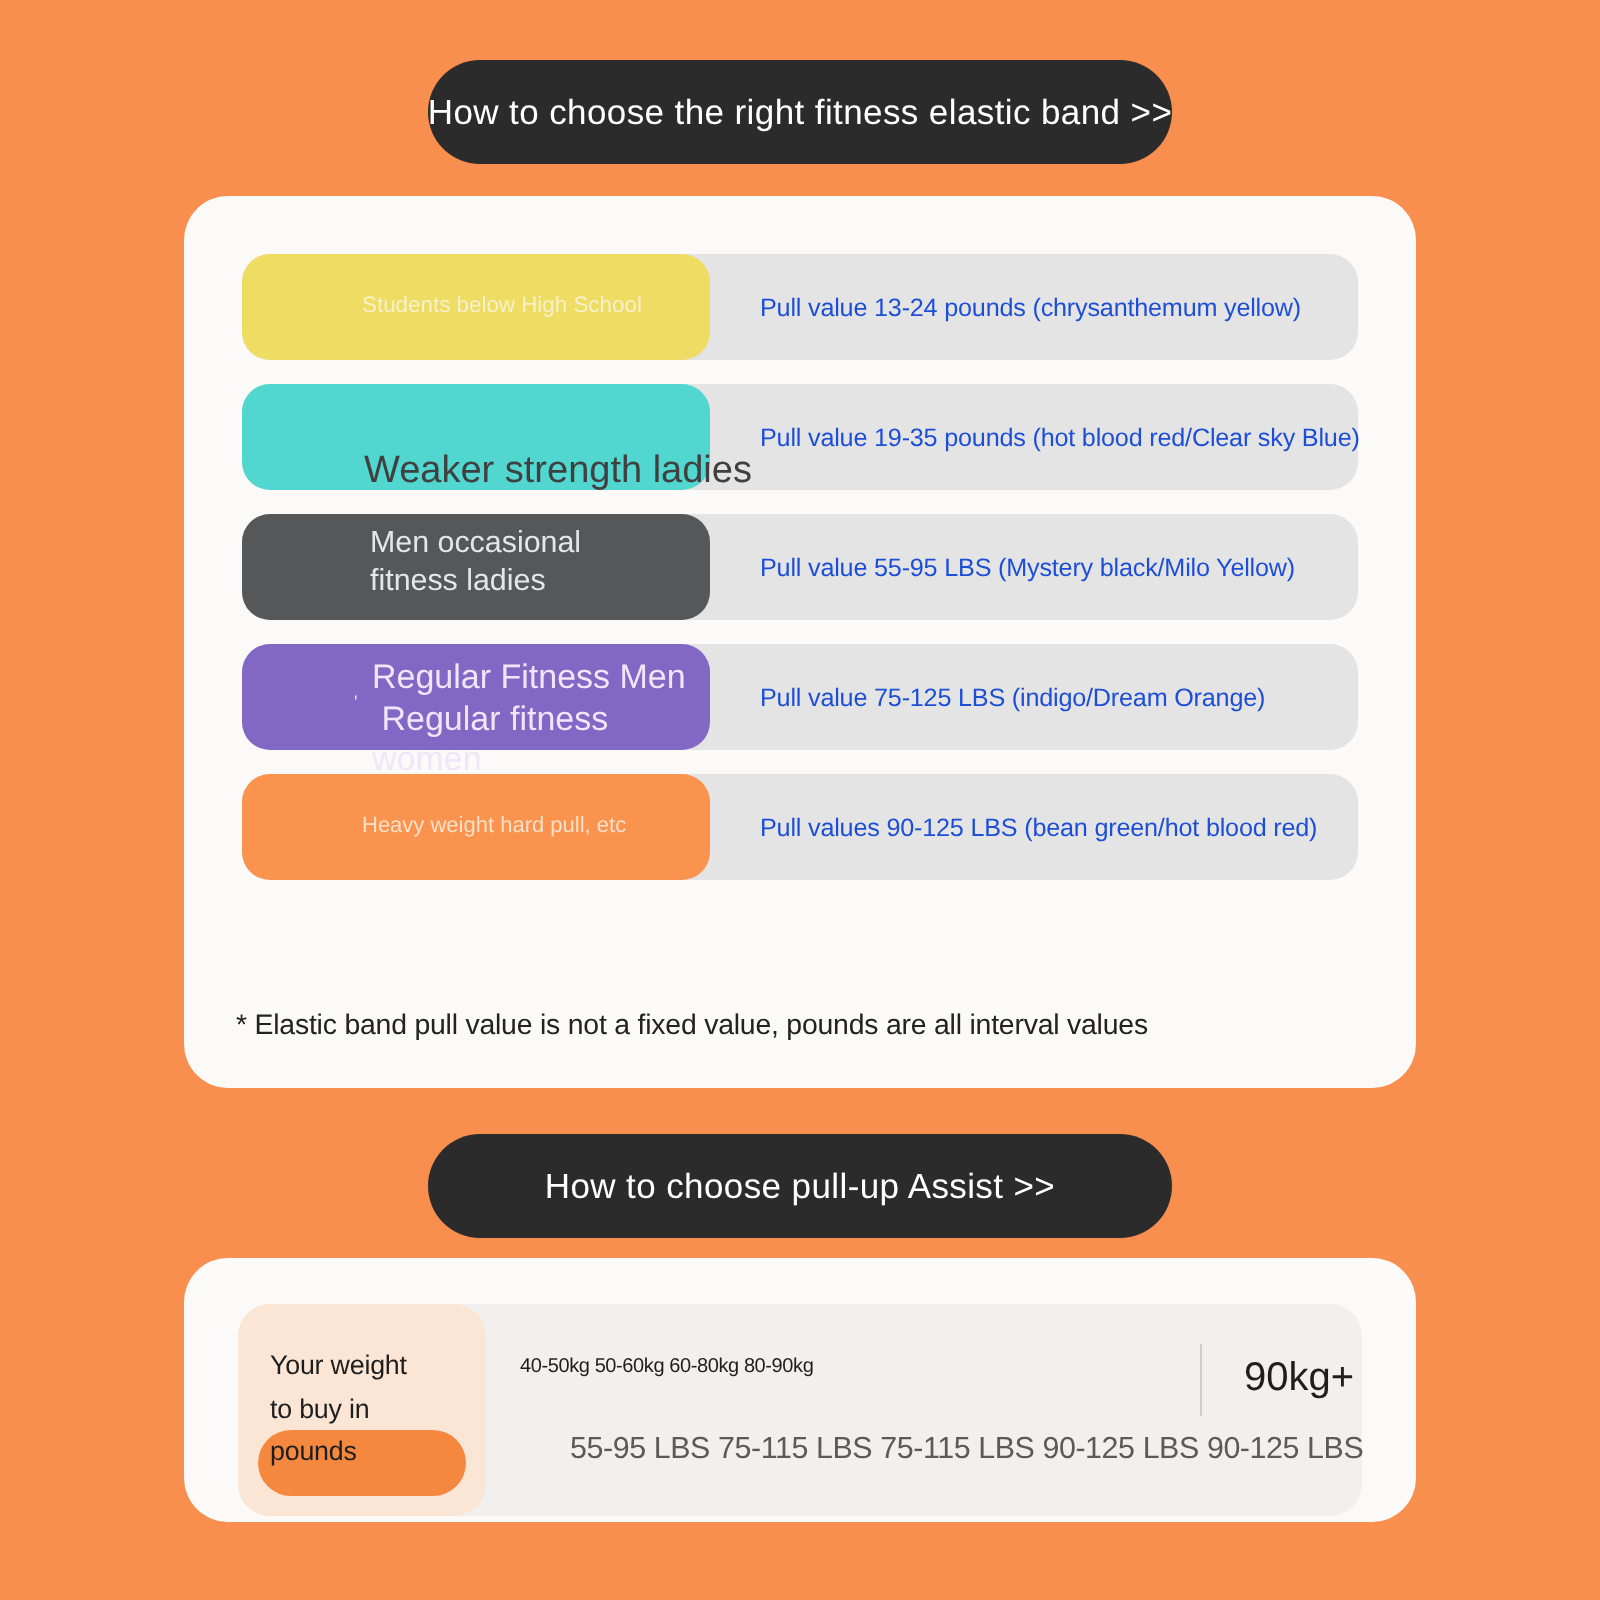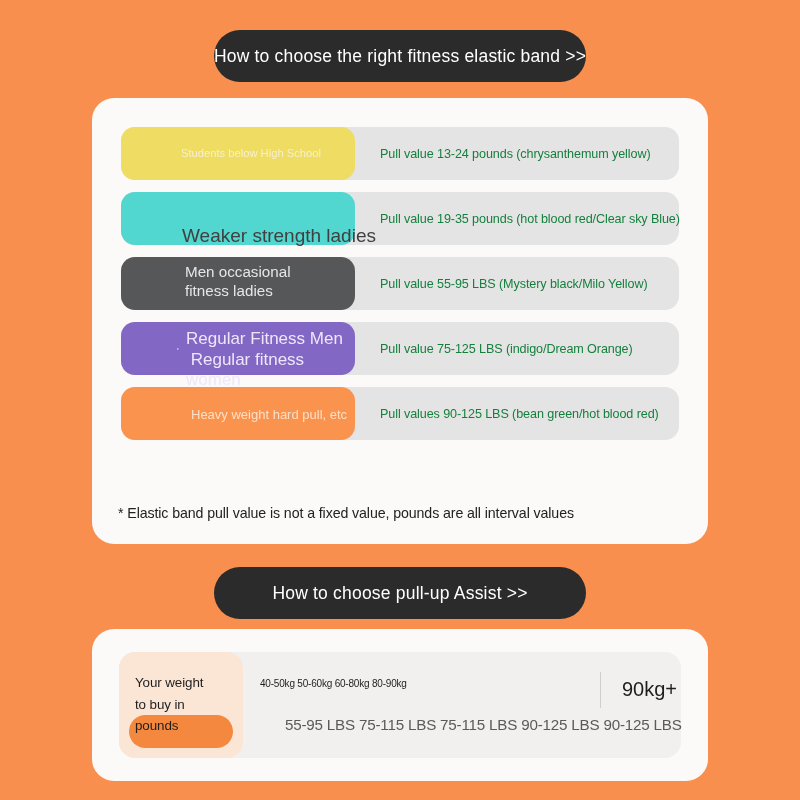--- a/index.html
+++ b/index.html
@@ -37,21 +37,21 @@
 
   
   .card {
     position: absolute;
     left: 92px;
     width: 616px;
     background: #FBFAF8;
     border-radius: 22px;
   }
   #card-bands  { top: 98px;  height: 446px; }
-  #card-assist { top: 629px; height: 152px; }
+  #card-assist { top: 629px; height: 132px; }
 
   
   .rows {
     position: absolute;
     left: 29px;   
     top: 29px;
     width: 558px;
   }
 
   .band-row {
@@ -72,21 +72,21 @@
   }
 
   .band-desc-text {
     position: absolute;
     left: 259px;
     top: 0;
     height: 53px;
     display: flex;
     align-items: center;
     font-size: 12.6px;
-    color: #15803d;
+    color: #1d4ed8;
     white-space: nowrap;
     letter-spacing: -0.1px;
   }
 
   .band-pill {
     position: absolute;
     left: 0;
     top: 0;
     width: 234px;
     height: 53px;
@@ -100,21 +100,21 @@
     line-height: 1.22;
     pointer-events: none;
   }
 
   
   .lbl-s1 { font-size: 11.2px; left: 60px;  top: 20px;  color: #F7F0CC; }
   .lbl-s2 { font-size: 19px; left: 61px;  top: 16px;  color: #404040; margin-top: 16px; }
   .lbl-s3 { font-size: 15.2px; left: 63px;  top: 9px;   color: #FBDADE; }
   .lbl-s4 { font-size: 15.2px; left: 64px;  top: 6px;   color: #E6E6E6; }
   .lbl-s5 { font-size: 17px; left: 65px;  top: 7px;   color: #EFE6FA; }
-  .lbl-s6 { font-size: 13px; left: 60px;  top: 20px;  color: #FCE0C9; margin-left: 10px; }
+  .lbl-s6 { font-size: 11px; left: 60px;  top: 20px;  color: #FCE0C9; }
 
   .tick-mark {
     position: absolute;
     left: 56px;
     top: 24px;
     font-size: 9px;
     color: #EFE6FA;
   }
 
   

